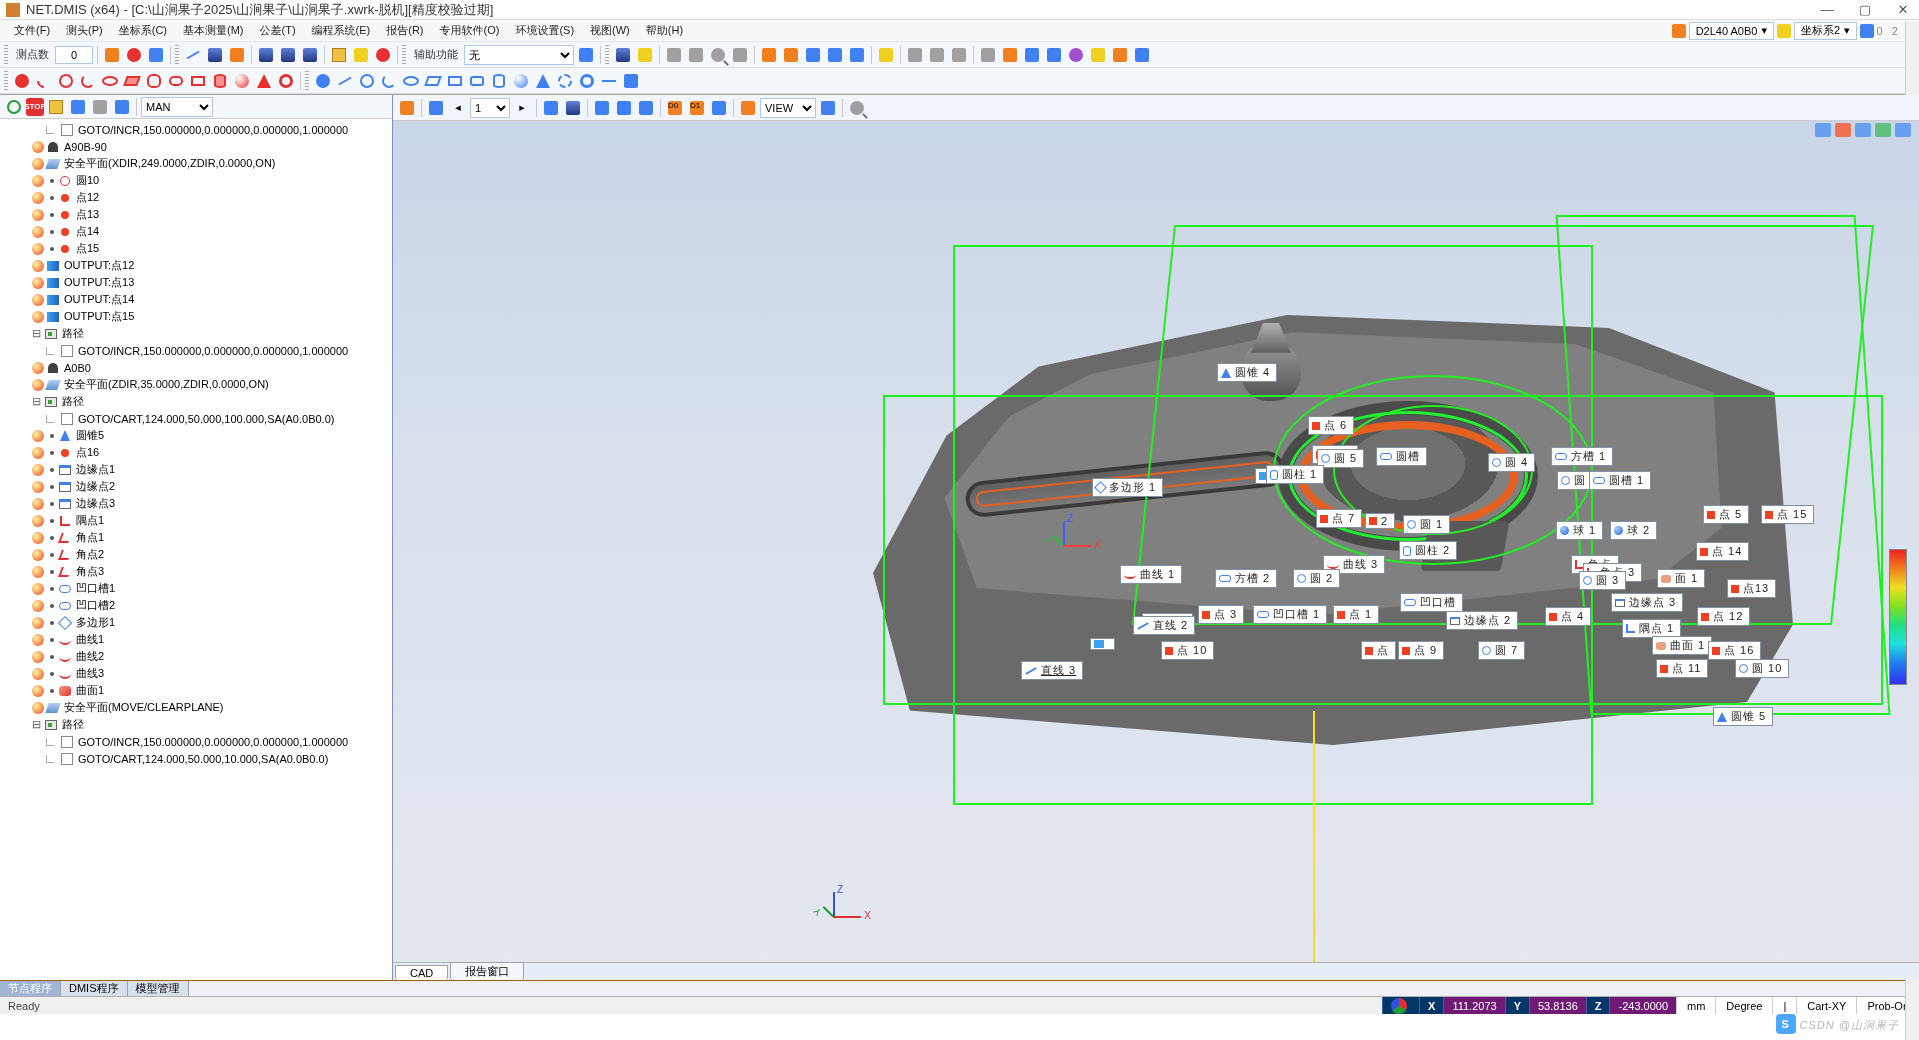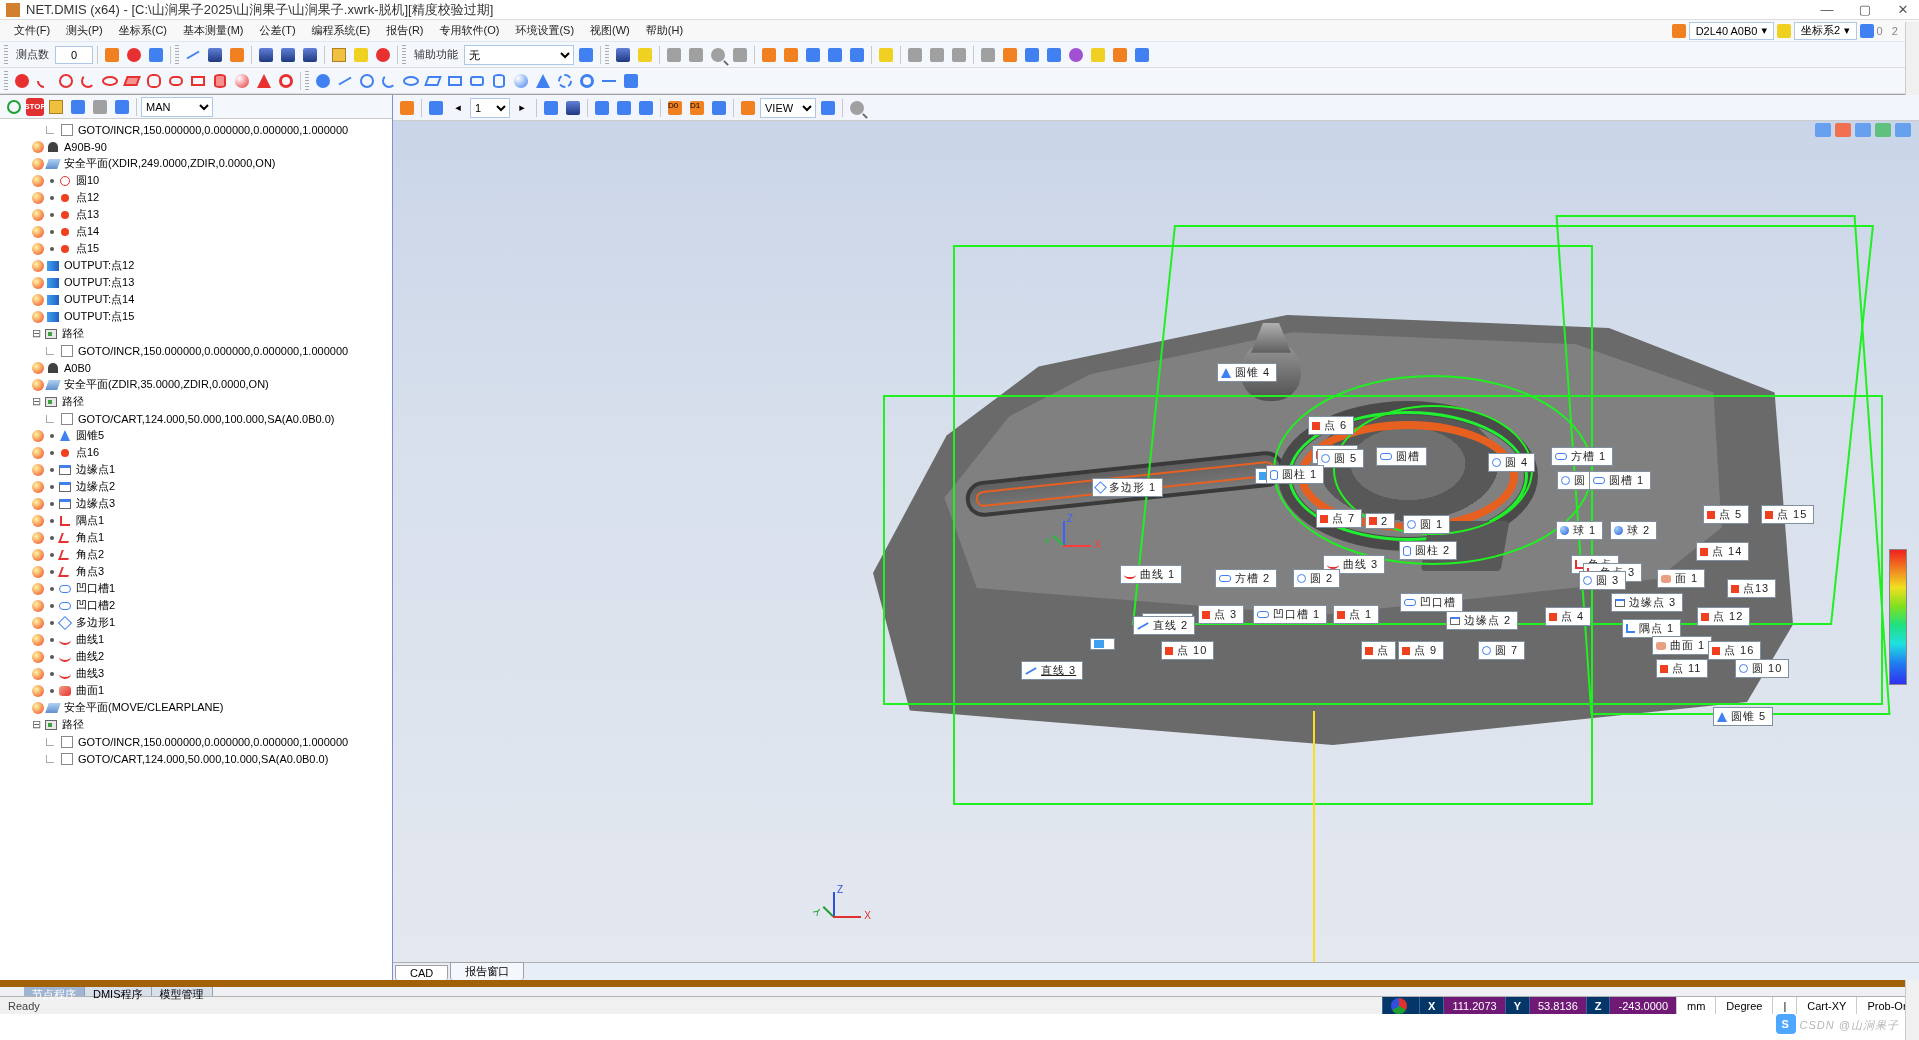--- a/index.html
+++ b/index.html
@@ -148,21 +148,21 @@
 
 
 .legend { position: absolute; right: 12px; top: 454px; width: 18px; height: 136px; background: linear-gradient(#f02020 0%, #f08020 14%, #f0e020 28%, #80e020 42%, #20e080 56%, #20e0e0 70%, #2080f0 84%, #3030f0 100%); border: 1px solid #888; }
 
 
 .vp-tabs { position: absolute; bottom: 0; left: 0; right: 0; height: 18px; background: #e8eef8; display: flex; align-items: flex-end; border-top: 1px solid #b0b0b0; }
 .vp-tab { padding: 1px 14px; background: #f4f8fd; border: 1px solid #a0a0a0; border-bottom: none; border-radius: 0 0 3px 3px; margin-left: 2px; font-size: 11px; cursor: pointer; }
 .vp-tab.active { background: #fff; }
 
 
-.prog-tabs { height: 16px; background: #eef0f4; display: flex; border-top: 7px solid #a16207; padding-left: 24px; }
+.prog-tabs { height: 16px; background: #eef0f4; display: flex; border-top: 1px solid #a16207; }
 .prog-tab { padding: 0 8px; background: #d8e0ec; border-right: 1px solid #a0a0a0; cursor: pointer; font-size: 11px; line-height: 15px; }
 .prog-tab.active { background: #a0b4d4; color: #fff; }
 
 
 .statusbar { height: 18px; background: #f0f0f0; display: flex; align-items: center; border-top: 1px solid #b0b0b0; font-size: 11px; }
 .sb-left { padding: 0 8px; color: #444; }
 .sb-right { margin-left: auto; display: flex; align-items: center; height: 100%; }
 .sb-cell { padding: 0 8px; background: #701a75; color: #fff; height: 100%; display: flex; align-items: center; border-left: 1px solid #4060a0; }
 .sb-cell.lbl { background: #053668; font-weight: bold; }
 .sb-plain { padding: 0 10px; border-left: 1px solid #ccc; height: 100%; display: flex; align-items: center; background: #fff; }

